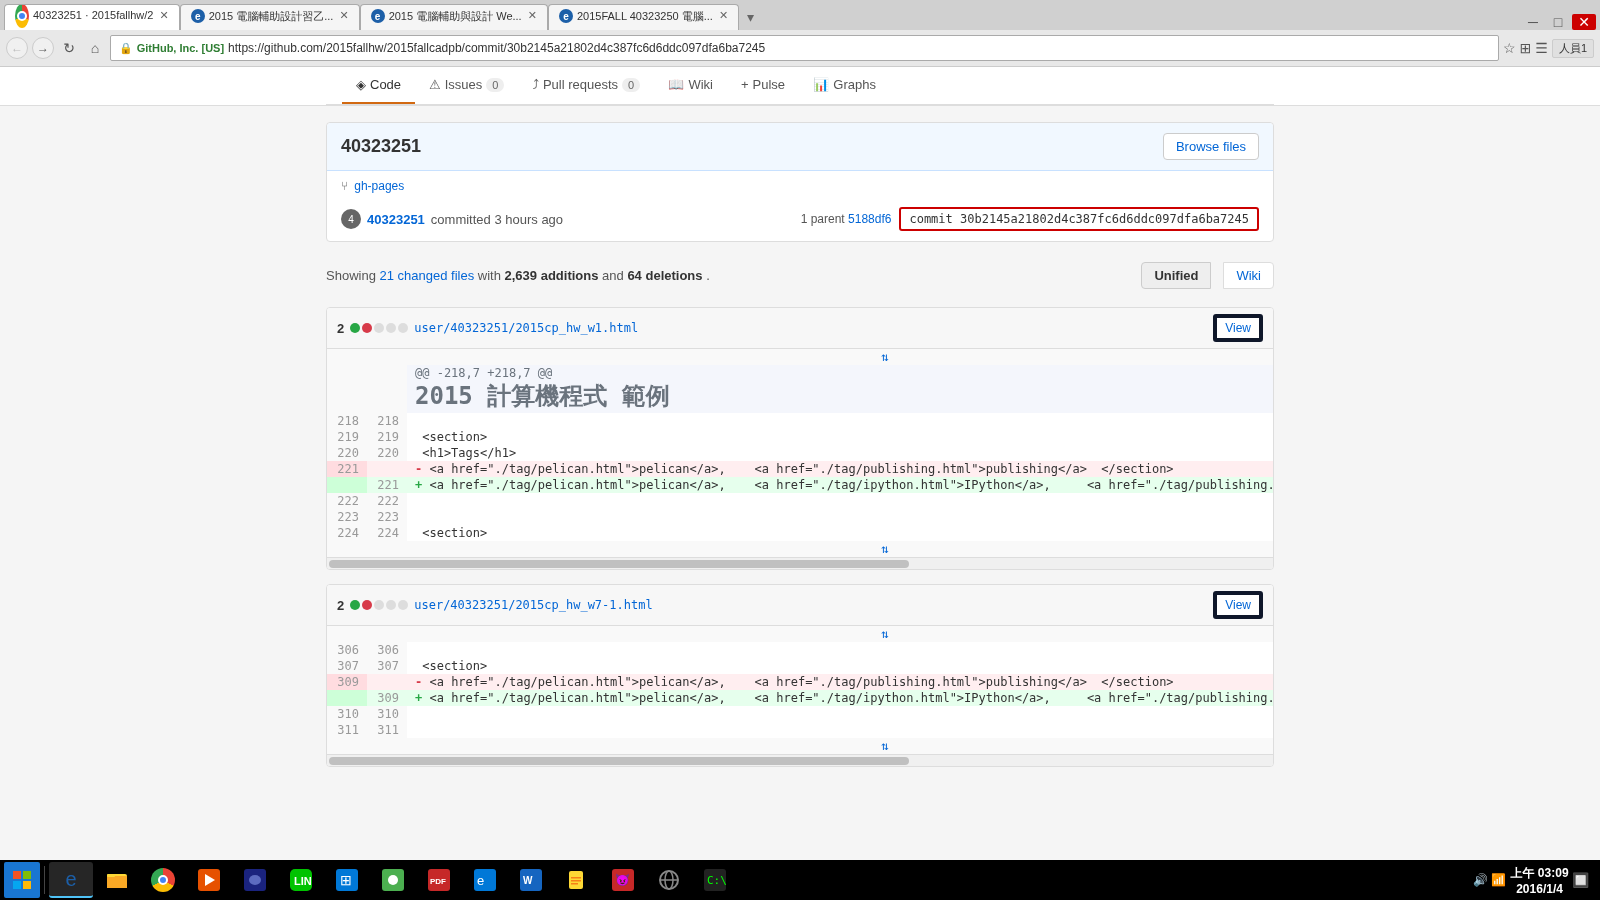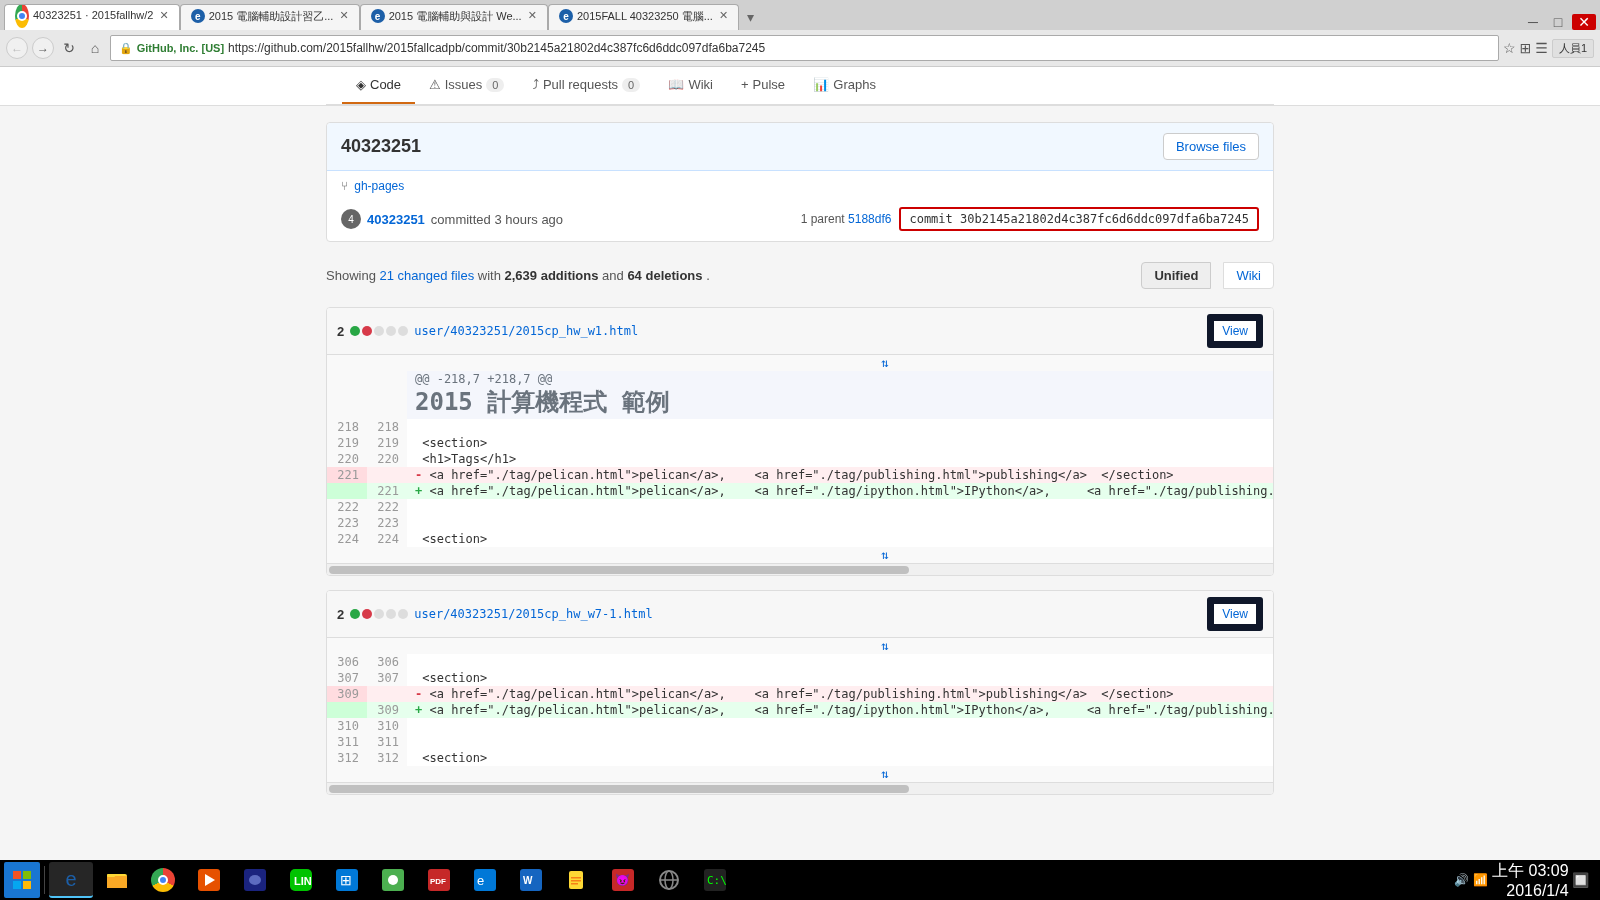--- a/index.html
+++ b/index.html
@@ -66,21 +66,21 @@
     .diff-file { background: #fff; border: 1px solid #ddd; border-radius: 4px; margin-bottom: 14px; overflow: hidden; }
     .diff-file-header { background: #f7f7f7; border-bottom: 1px solid #ddd; padding: 6px 10px; display: flex; align-items: center; justify-content: space-between; }
     .diff-file-info { display: flex; align-items: center; gap: 6px; font-size: 13px; }
     .diff-count { font-weight: bold; color: #333; }
     .diff-dots { display: flex; gap: 2px; align-items: center; }
     .dot { width: 10px; height: 10px; border-radius: 50%; display: inline-block; }
     .dot-green { background: #28a745; }
     .dot-red { background: #d73a49; }
     .dot-gray { background: #ddd; }
     .diff-filepath { font-size: 12px; color: #0366d6; font-family: monospace; }
-    .view-file-btn { border: 7px solid #0f172a; padding: 3px 8px; font-size: 12px; cursor: pointer; background: #fff; color: #0366d6; border-radius: 3px; }
+    .view-file-btn { border: 4px solid #0f172a; padding: 3px 8px; font-size: 12px; cursor: pointer; background: #fff; color: #0366d6; border-radius: 3px; }
 
     
     .diff-table { width: 100%; border-collapse: collapse; font-family: monospace; font-size: 12px; overflow-x: auto; display: block; }
     .diff-table td { padding: 1px 8px; white-space: pre; border: none; }
     .diff-line-num { width: 40px; min-width: 40px; color: #999; text-align: right; user-select: none; border-right: 1px solid #eee; padding-right: 6px; background: #f9f9f9; }
     .diff-content { padding-left: 10px; font-size: 12px; }
     .diff-row-normal { background: #fff; }
     .diff-row-removed { background: #ffeef0; }
     .diff-row-added { background: #e6ffed; }
     .diff-row-hunk { background: #f4f6fc; color: #6a737d; }
@@ -92,21 +92,21 @@
     .scrollbar-thumb { position: absolute; top: 2px; left: 2px; width: 580px; height: 8px; background: #c0c0c0; border-radius: 4px; }
 
     
     .taskbar { position: fixed; bottom: 0; left: 0; right: 0; height: 40px; background: #000; display: flex; align-items: center; padding: 0 4px; gap: 2px; z-index: 100; }
     .taskbar-btn { width: 38px; height: 36px; display: flex; align-items: center; justify-content: center; border-radius: 3px; cursor: pointer; color: #fff; }
     .taskbar-start { background: #1976d2; border-radius: 2px; width: 36px; }
     .taskbar-divider { width: 1px; height: 28px; background: #444; margin: 0 2px; }
     .taskbar-app { width: 44px; height: 36px; display: flex; align-items: center; justify-content: center; border-radius: 3px; cursor: pointer; }
     .taskbar-app.active { background: rgba(255,255,255,0.15); border-bottom: 2px solid #4fc3f7; }
     .taskbar-right { margin-left: auto; display: flex; align-items: center; gap: 4px; padding-right: 6px; }
-    .taskbar-clock { color: #fff; font-size: 16px; text-align: right; }
+    .taskbar-clock { color: #fff; font-size: 12px; text-align: center; font-weight: bold; }
     .chrome-icon-circle { width: 24px; height: 24px; border-radius: 50%; background: conic-gradient(#ea4335 0deg 120deg, #fbbc04 120deg 240deg, #34a853 240deg 360deg); position: relative; display: flex; align-items: center; justify-content: center; }
     .chrome-icon-inner { width: 10px; height: 10px; border-radius: 50%; background: #4285f4; border: 2px solid #fff; }
   </style>
 </head>
 <body>
 
 <div class="browser-chrome">
 
   <div class="tab-bar">
     <div class="tab active">
@@ -361,25 +361,20 @@
             <tr class="diff-row-normal">
               <td class="diff-line-num" style="background:#f9f9f9">310</td>
               <td class="diff-line-num" style="background:#f9f9f9">310</td>
               <td class="diff-content"> </td>
             </tr>
             <tr class="diff-row-normal">
               <td class="diff-line-num" style="background:#f9f9f9">311</td>
               <td class="diff-line-num" style="background:#f9f9f9">311</td>
               <td class="diff-content"> </td>
             </tr>
-            <tr class="diff-row-normal">
-              <td class="diff-line-num" style="background:#f9f9f9">312</td>
-              <td class="diff-line-num" style="background:#f9f9f9">312</td>
-              <td class="diff-content"> &lt;section&gt;</td>
-            </tr>
             <tr class="diff-row-expand">
               <td class="diff-line-num" colspan="2"></td>
               <td class="diff-content"><span style="color:#0366d6; cursor:pointer;">⇅</span></td>
             </tr>
           </tbody>
       </table>
     </div>
     <div class="scrollbar-area">
       <div class="scrollbar-thumb"></div>
     </div>

